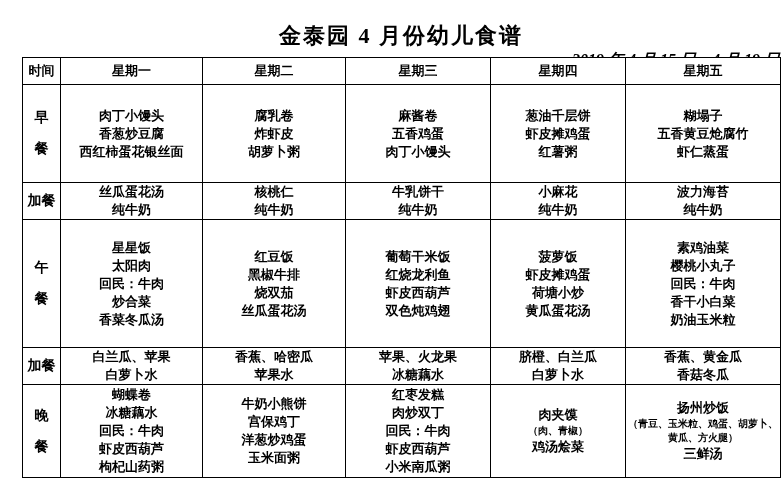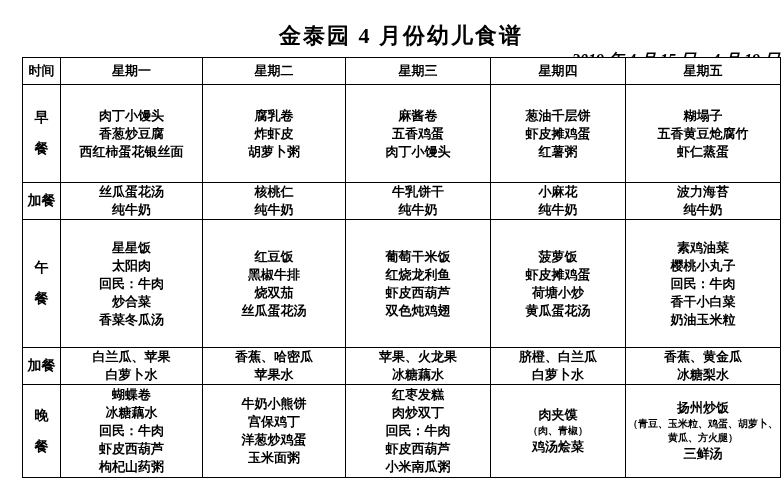--- a/index.html
+++ b/index.html
@@ -168,21 +168,21 @@
           <td>
             <div class="dish">苹果、火龙果</div>
             <div class="dish">冰糖藕水</div>
           </td>
           <td>
             <div class="dish">脐橙、白兰瓜</div>
             <div class="dish">白萝卜水</div>
           </td>
           <td>
             <div class="dish">香蕉、黄金瓜</div>
-            <div class="dish">冰糖梨水</div>
+            <div class="dish">香菇冬瓜</div>
           </td>
         </tr>
         <tr style="height: 93px;">
           <th class="rlabel tall">
             <span>晚</span>
             <span>餐</span>
           </th>
           <td>
             <div class="dish">蝴蝶卷</div>
             <div class="dish">冰糖藕水</div>

